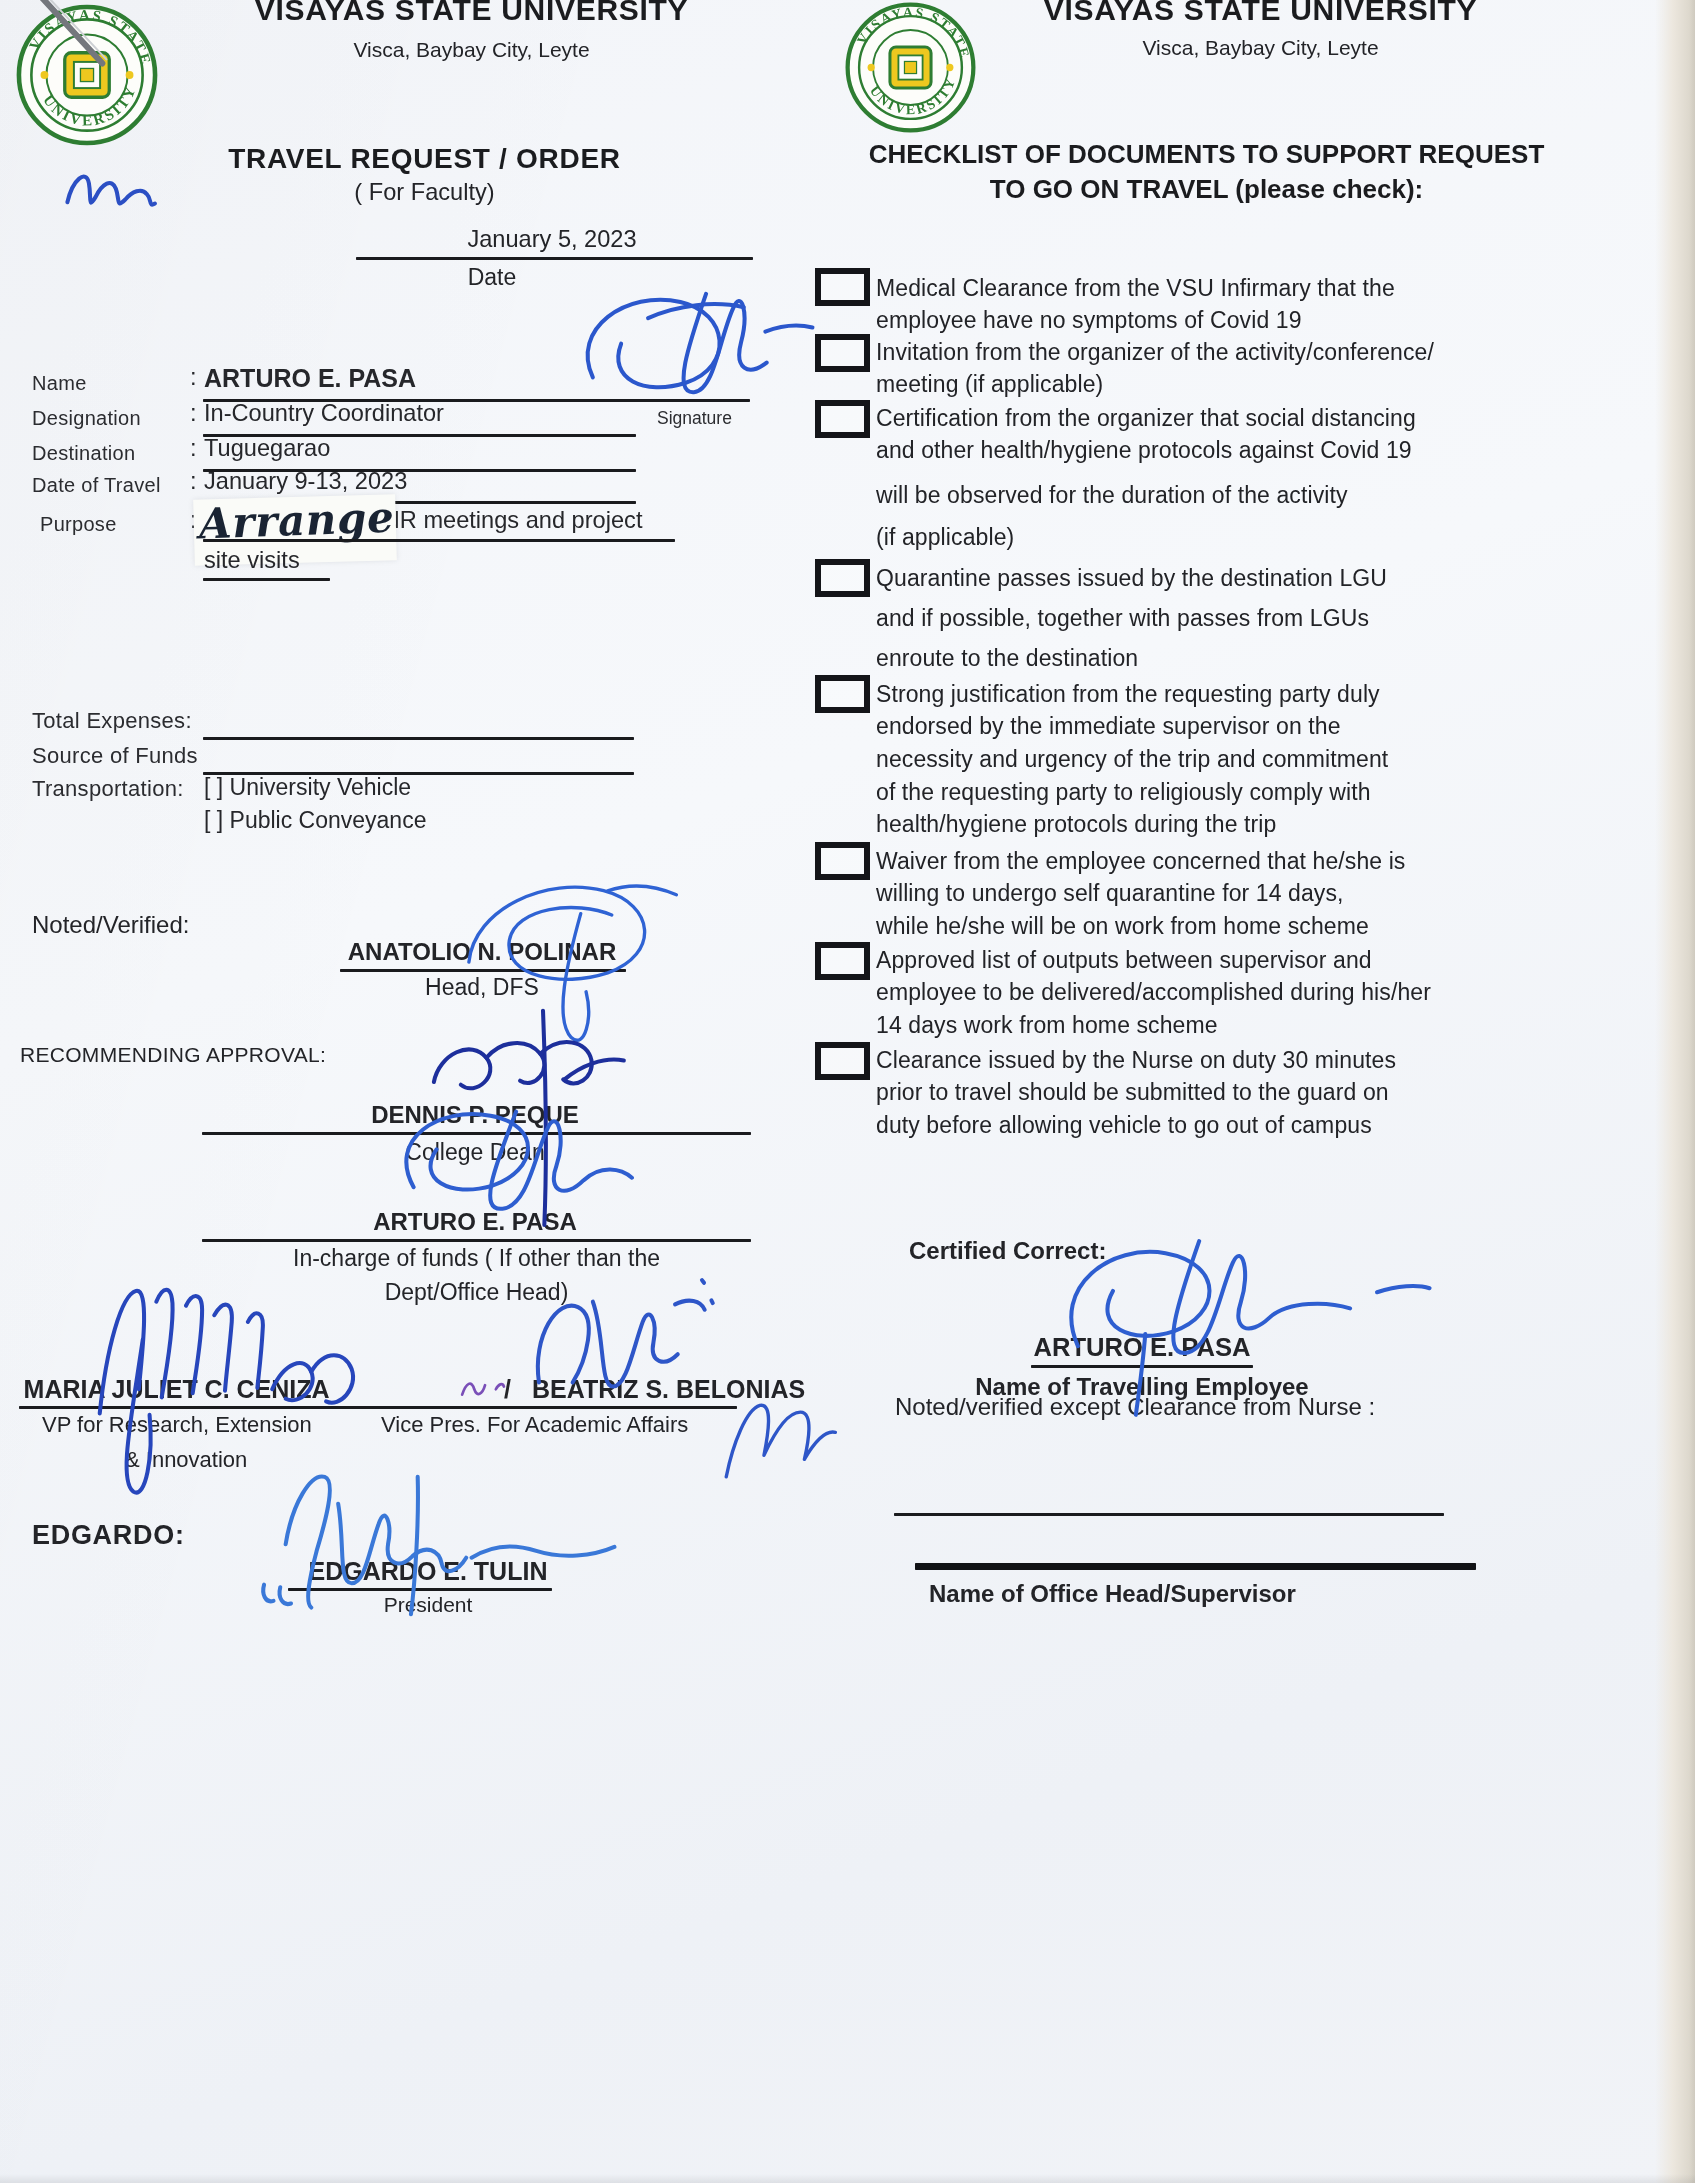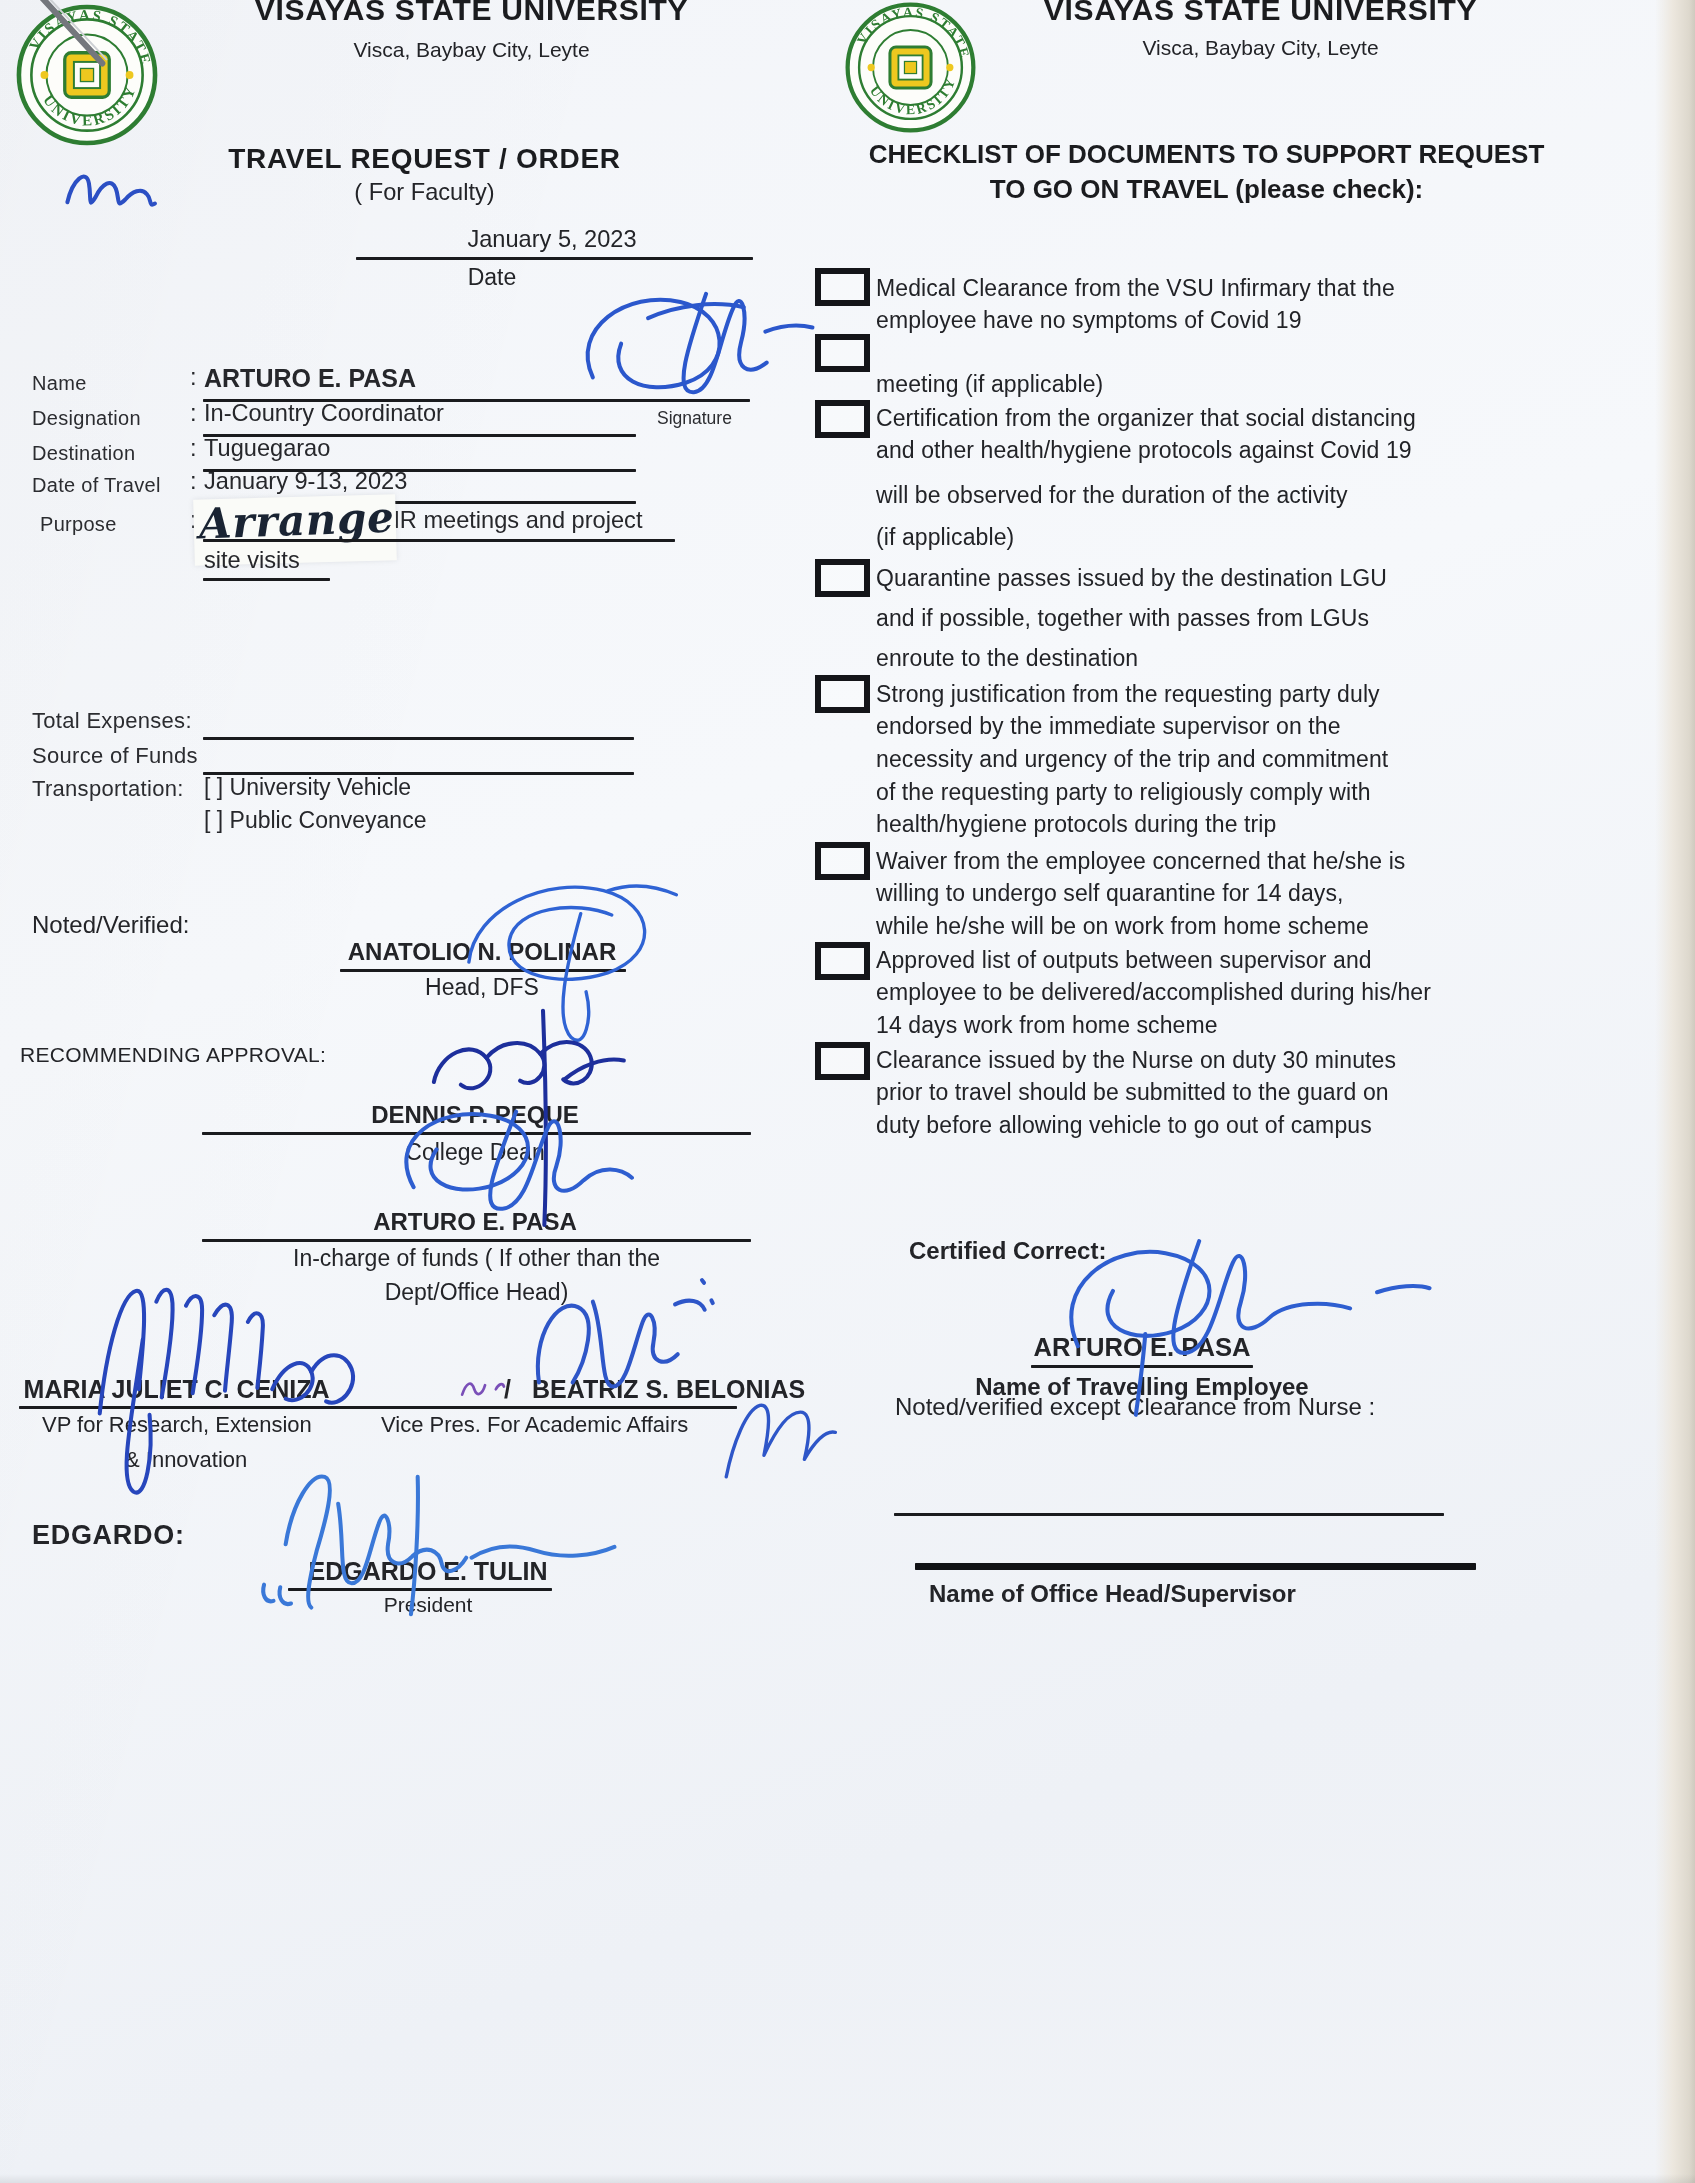--- a/index.html
+++ b/index.html
@@ -174,20 +174,21 @@
   <div class="abs c b" style="left:846px;top:139px;width:721px;font-size:26px;color:#1b1c1f;">CHECKLIST OF DOCUMENTS TO SUPPORT REQUEST</div>
 
   <div class="checkbox" style="left:815px;top:268px;"></div>
   <div class="abs" style="left:876px;top:275px;width:681px;height:67px;">
     <div class="chk-line" style="top:0;">Medical Clearance from the VSU Infirmary that the</div>
     <div class="chk-line" style="top:32px;">employee have no symptoms of Covid 19</div>
   </div>
 
   <div class="checkbox" style="left:815px;top:334px;"></div>
   <div class="abs" style="left:876px;top:339px;width:681px;height:67px;">
+    <div class="chk-line" style="top:0;">Invitation from the organizer of the activity/conference/</div>
     <div class="chk-line" style="top:32px;">meeting (if applicable)</div>
   </div>
 
   <div class="checkbox" style="left:815px;top:400px;"></div>
   <div class="abs" style="left:876px;top:405px;width:681px;height:155px;">
     <div class="chk-line" style="top:0;">Certification from the organizer that social distancing</div>
     <div class="chk-line" style="top:32px;">and other health/hygiene protocols against Covid 19</div>
     <div class="chk-line" style="top:77px;">will be observed for the duration of the activity</div>
     <div class="chk-line" style="top:119px;"> (if applicable)</div>
   </div>

